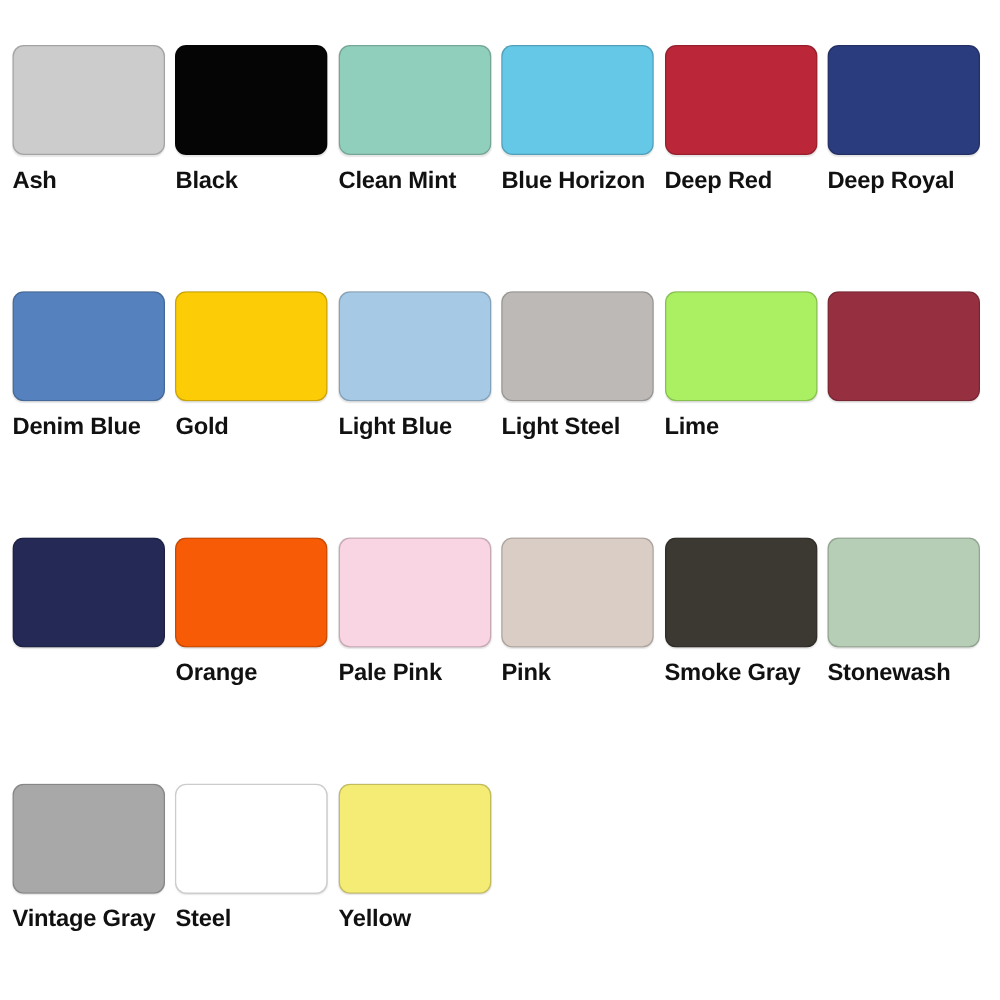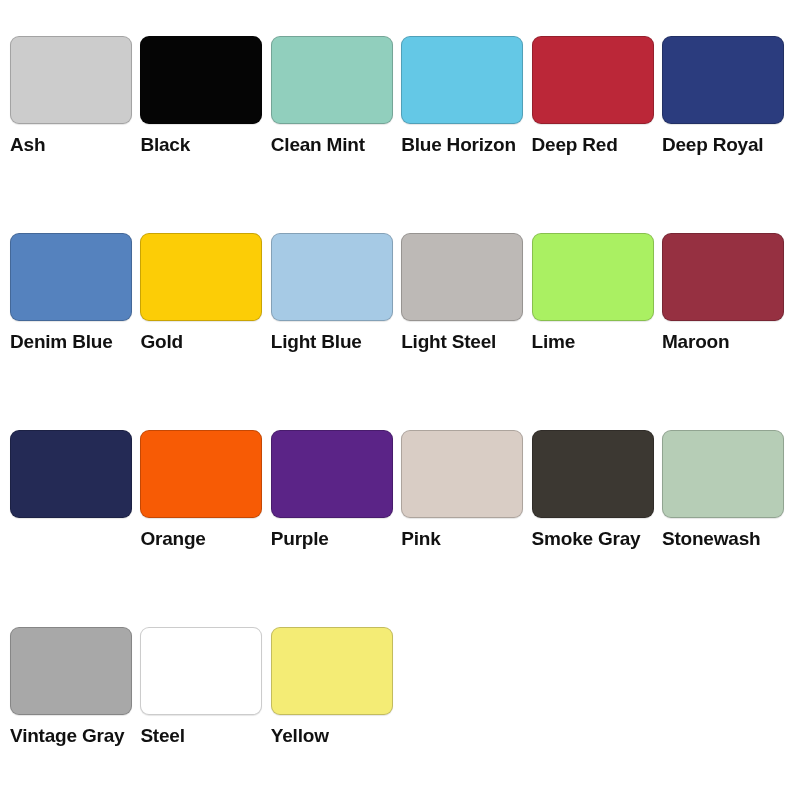--- a/index.html
+++ b/index.html
@@ -106,32 +106,31 @@
       <div class="swatch-cell">
         <div class="swatch-chip" style="background: rgb(189, 185, 182);"></div>
         <div class="swatch-label">Light Steel</div>
       </div>
       <div class="swatch-cell">
         <div class="swatch-chip" style="background: rgb(170, 240, 98);"></div>
         <div class="swatch-label">Lime</div>
       </div>
       <div class="swatch-cell">
         <div class="swatch-chip" style="background: rgb(150, 48, 65);"></div>
-        <div class="swatch-label">Maroon</div>
       </div>
       <div class="swatch-cell">
         <div class="swatch-chip" style="background: rgb(36, 42, 85);"></div>
       </div>
       <div class="swatch-cell">
         <div class="swatch-chip" style="background: rgb(247, 91, 5);"></div>
         <div class="swatch-label">Orange</div>
       </div>
       <div class="swatch-cell">
-        <div class="swatch-chip" style="background: rgb(91, 36, 135);"></div>
-        <div class="swatch-label">Purple</div>
+        <div class="swatch-chip" style="background: rgb(249, 212, 226);"></div>
+        <div class="swatch-label">Pale Pink</div>
       </div>
       <div class="swatch-cell">
         <div class="swatch-chip" style="background: rgb(217, 205, 197);"></div>
         <div class="swatch-label">Pink</div>
       </div>
       <div class="swatch-cell">
         <div class="swatch-chip" style="background: rgb(60, 56, 50);"></div>
         <div class="swatch-label">Smoke Gray</div>
       </div>
       <div class="swatch-cell">

